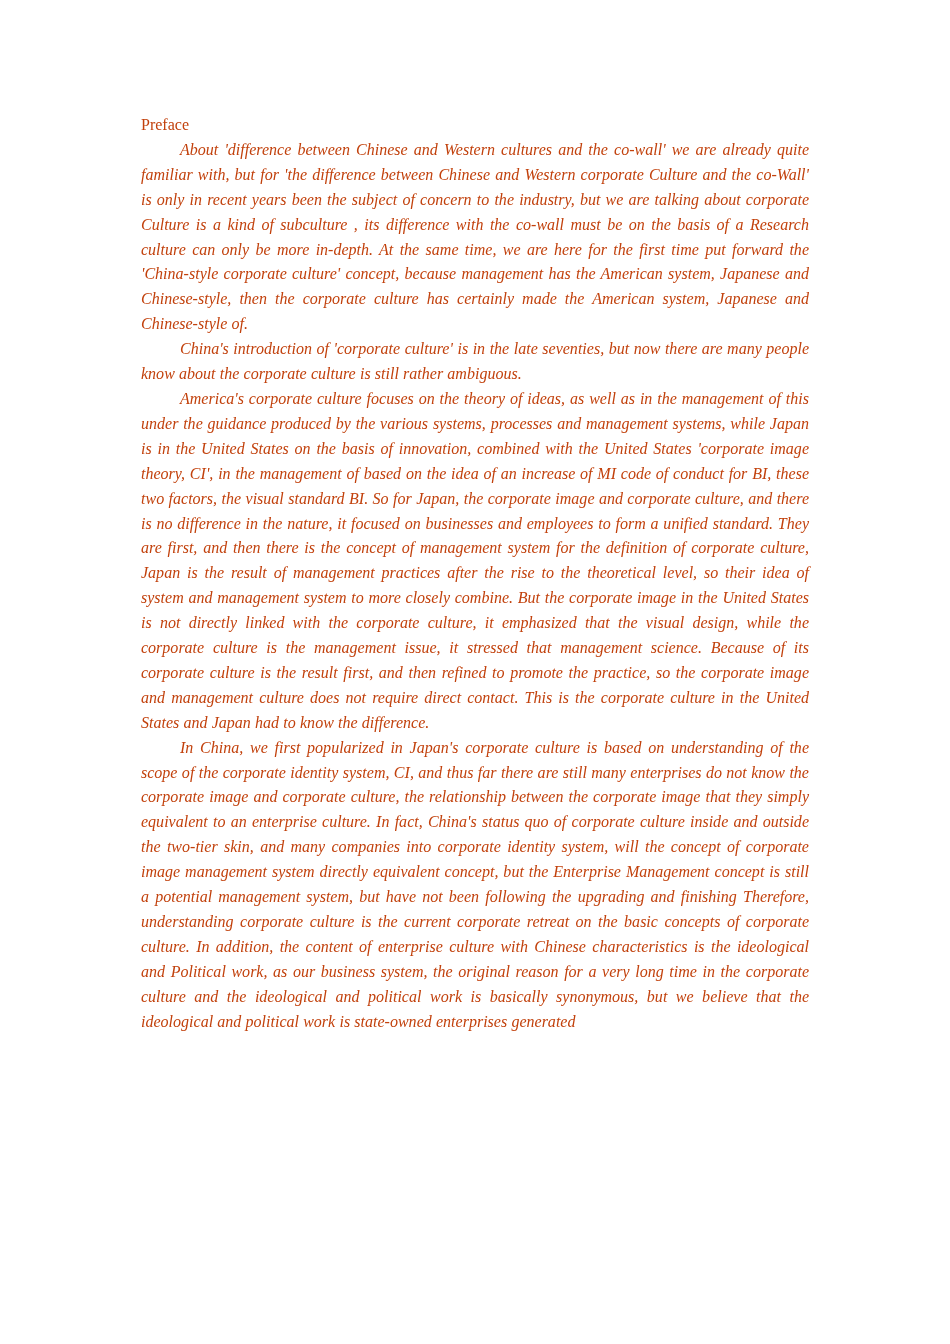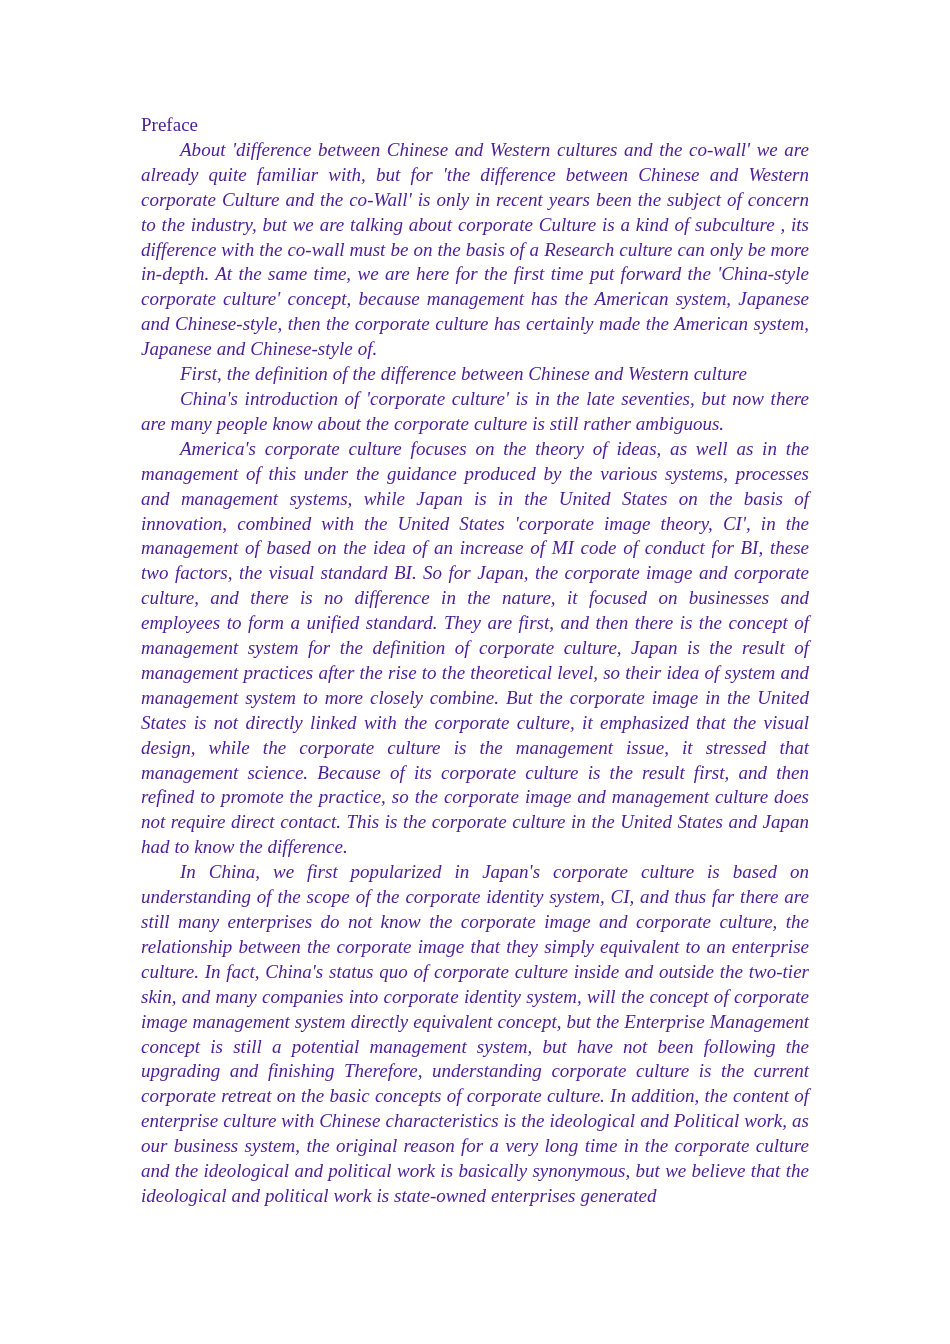--- a/index.html
+++ b/index.html
@@ -23,25 +23,25 @@
     box-sizing: border-box;
   }
   .text-column {
     position: absolute;
     left: 141px;
     top: 113px;
     width: 668px;
   }
   p.para {
     margin: 0;
-    font-size: 19px;
+    font-size: 16px;
     line-height: 24.9px;
     text-align: justify;
     text-justify: inter-word;
-    color: #4c1d95;
+    color: #c2410c;
     letter-spacing: 0.01px;
     word-spacing: 0.2px;
   }
   
   p.no-indent {
     text-indent: 0;
     text-align: left;
   }
   
   p.indent {
@@ -56,21 +56,20 @@
 </head>
 <body>
 
 <div class="page">
   <div class="text-column">
 
     <p class="para no-indent">Preface</p>
 
     <p class="para indent">About 'difference between Chinese and Western cultures and the co-wall' we are already quite familiar with, but for 'the difference between Chinese and Western corporate Culture and the co-Wall' is only in recent years been the subject of concern to the industry, but we are talking about corporate Culture is a kind of subculture , its difference with the co-wall must be on the basis of a Research culture can only be more in-depth. At the same time, we are here for the first time put forward the 'China-style corporate culture' concept, because management has the American system, Japanese and Chinese-style, then the corporate culture has certainly made the American system, Japanese and Chinese-style of.</p>
 
-    <p class="para indent single-line">First, the definition of the difference between Chinese and Western culture</p>
 
     <p class="para indent">China's introduction of 'corporate culture' is in the late seventies, but now there are many people know about the corporate culture is still rather ambiguous.</p>
 
     <p class="para indent">America's corporate culture focuses on the theory of ideas, as well as in the management of this under the guidance produced by the various systems, processes and management systems, while Japan is in the United States on the basis of innovation, combined with the United States 'corporate image theory, CI', in the management of based on the idea of an increase of MI code of conduct for BI, these two factors, the visual standard BI. So for Japan, the corporate image and corporate culture, and there is no difference in the nature, it focused on businesses and employees to form a unified standard. They are first, and then there is the concept of management system for the definition of corporate culture, Japan is the result of management practices after the rise to the theoretical level, so their idea of system and management system to more closely combine. But the corporate image in the United States is not directly linked with the corporate culture, it emphasized that the visual design, while the corporate culture is the management issue, it stressed that management science. Because of its corporate culture is the result first, and then refined to promote the practice, so the corporate image and management culture does not require direct contact. This is the corporate culture in the United States and Japan had to know the difference.</p>
 
     <p class="para indent">In China, we first popularized in Japan's corporate culture is based on understanding of the scope of the corporate identity system, CI, and thus far there are still many enterprises do not know the corporate image and corporate culture, the relationship between the corporate image that they simply equivalent to an enterprise culture. In fact, China's status quo of corporate culture inside and outside the two-tier skin, and many companies into corporate identity system, will the concept of corporate image management system directly equivalent concept, but the Enterprise Management concept is still a potential management system, but have not been following the upgrading and finishing Therefore, understanding corporate culture is the current corporate retreat on the basic concepts of corporate culture. In addition, the content of enterprise culture with Chinese characteristics is the ideological and Political work, as our business system, the original reason for a very long time in the corporate culture and the ideological and political work is basically synonymous, but we believe that the ideological and political work is state-owned enterprises generated</p>
 
   </div>
 </div>
 

